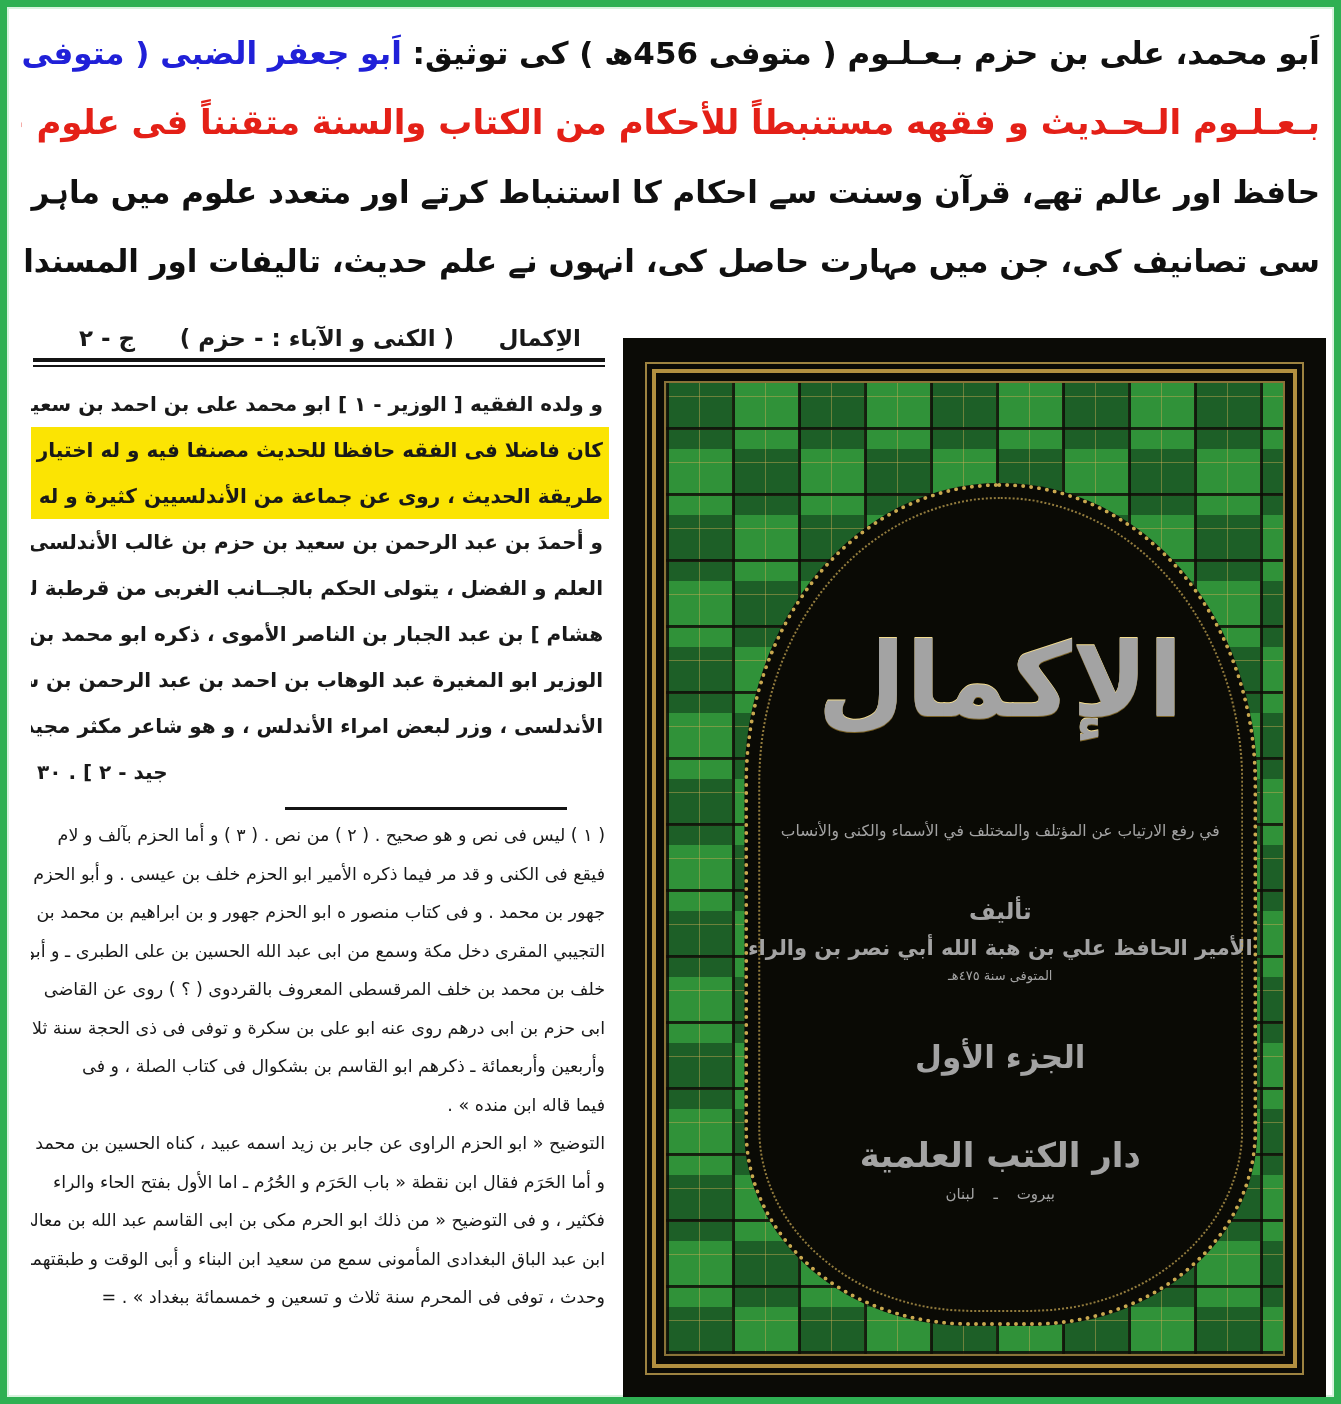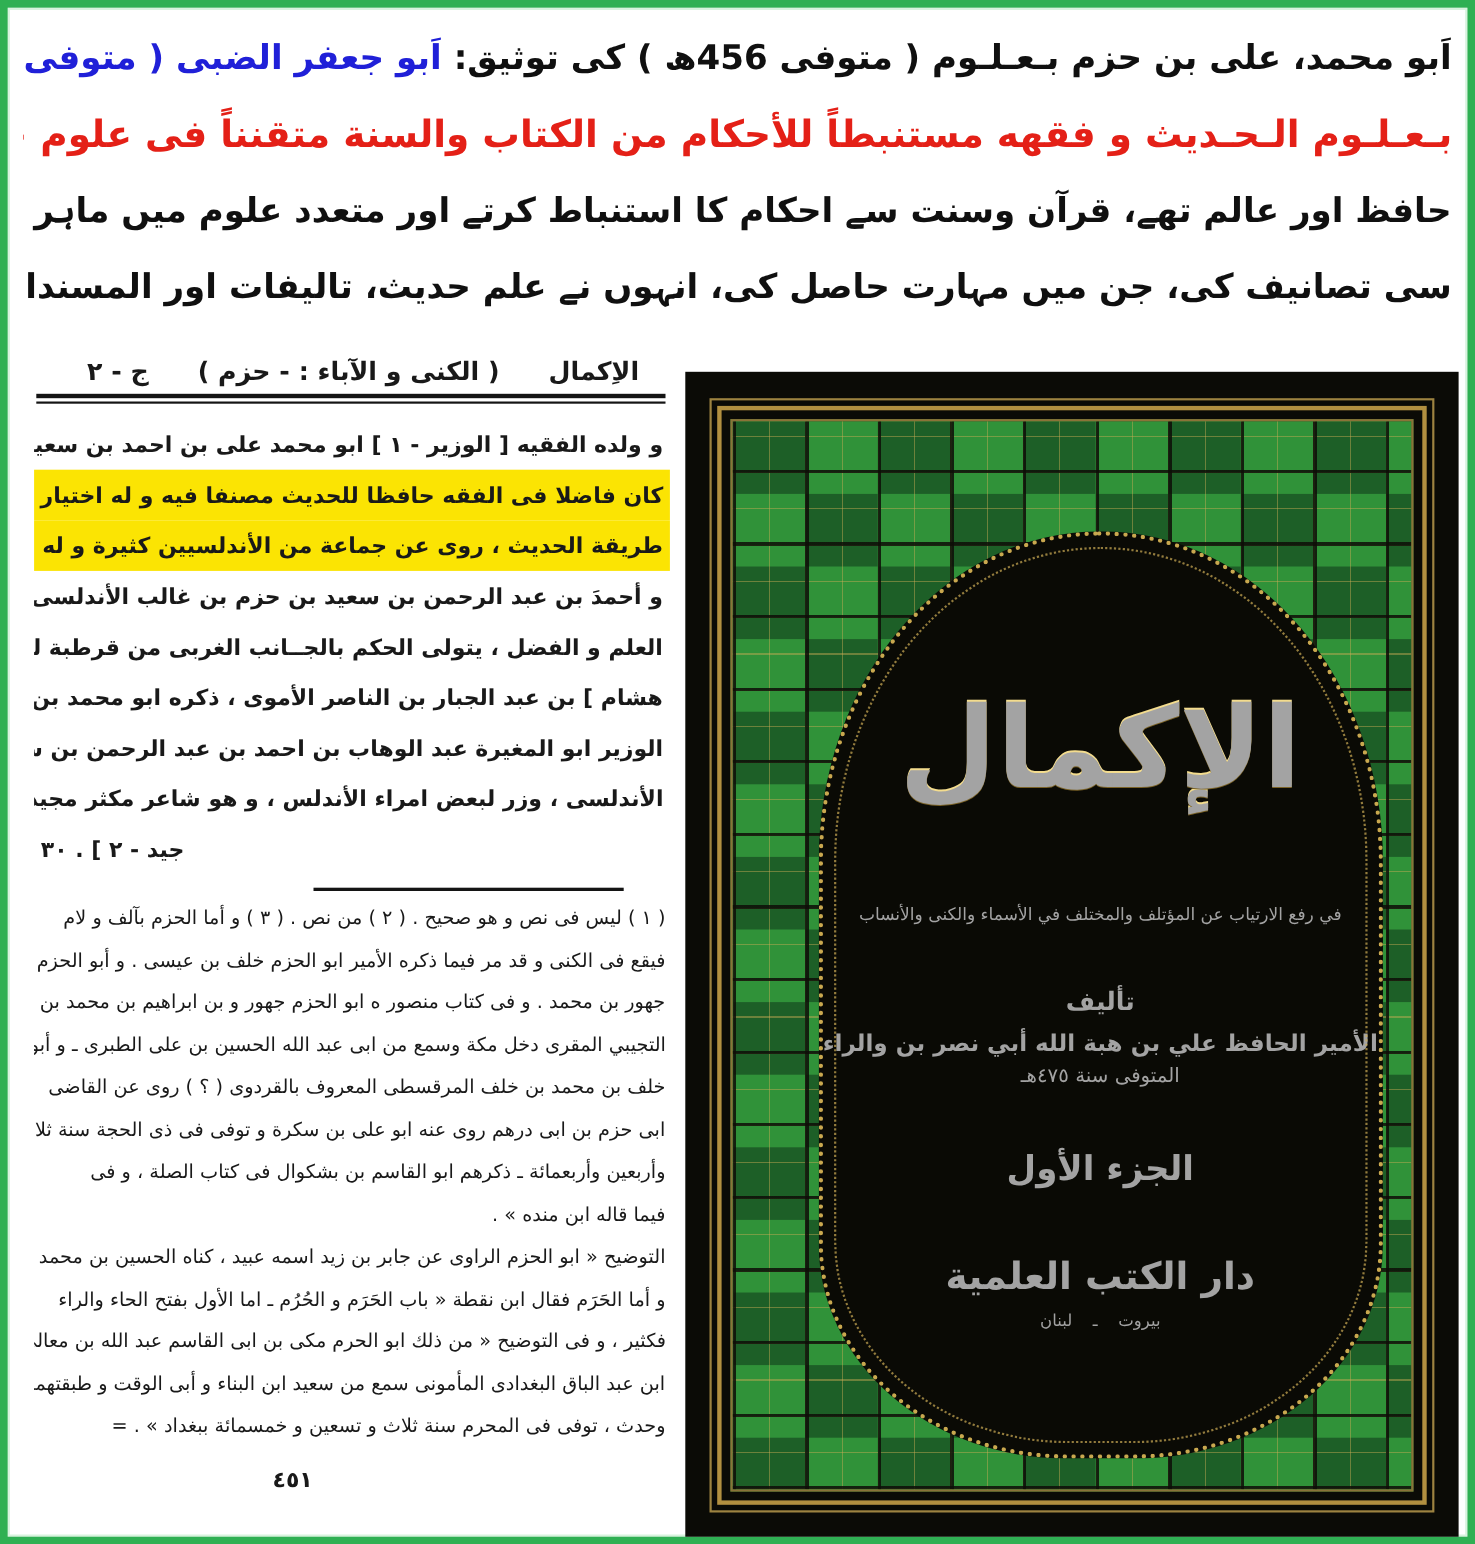--- a/index.html
+++ b/index.html
@@ -55,21 +55,21 @@
         display:flex;flex-direction:column;align-items:center;text-align:center;
         color:#a3a3a3;direction:rtl;margin-left:36px;}
   .arch::before{content:"";position:absolute;inset:10px;pointer-events:none;
         border:2px dotted rgba(206,173,86,.7);
         border-radius:245px 245px 215px 215px / 288px 288px 185px 185px;}
   .c-title{margin-top:140px;font-size:102px;line-height:1.05;font-weight:bold;
            text-shadow:0 1px 0 #7a6226,0 -1px 0 #f3dc8e;}
   .c-sub{margin-top:88px;font-size:15.5px;font-weight:400;white-space:nowrap;}
   .c-taleef{margin-top:58px;font-size:23px;font-weight:bold;}
   .c-author{margin-top:12px;font-size:21px;font-weight:bold;white-space:nowrap;}
-  .c-died{margin-top:8px;font-size:18px;}
+  .c-died{margin-top:8px;font-size:13px;}
   .c-vol{margin-top:56px;font-size:31px;font-weight:bold;}
   .c-pub{margin-top:60px;font-size:34px;font-weight:bold;}
   .c-city{margin-top:10px;font-size:15px;letter-spacing:3px;word-spacing:14px;}
 </style>
 </head>
 <body>
 
 <div class="page">
 
   <div class="top-block">
@@ -112,21 +112,20 @@
         <div class="fn-line">ابى حزم بن ابى درهم روى عنه ابو على بن سكرة و توفى فى ذى الحجة سنة ثلاث</div>
         <div class="fn-line">وأربعين وأربعمائة ـ ذكرهم ابو القاسم بن بشكوال فى كتاب الصلة ، و فى</div>
         <div class="fn-line">فيما قاله ابن منده » .</div>
         <div class="fn-line">التوضيح « ابو الحزم الراوى عن جابر بن زيد اسمه عبيد ، كناه الحسين بن محمد</div>
         <div class="fn-line">و أما الحَرَم فقال ابن نقطة « باب الحَرَم و الحُرُم ـ اما الأول بفتح الحاء والراء</div>
         <div class="fn-line">فكثير ، و فى التوضيح « من ذلك ابو الحرم مكى بن ابى القاسم عبد الله بن معالى</div>
         <div class="fn-line">ابن عبد الباق البغدادى المأمونى سمع من سعيد ابن البناء و أبى الوقت و طبقتهما</div>
         <div class="fn-line">وحدث ، توفى فى المحرم سنة ثلاث و تسعين و خمسمائة ببغداد » . =</div>
       </div>
 
-      <div class="page-num">٤٥١</div>
     </div>
 
     <div class="cover">
       <div class="gf1">
         <div class="gf2">
           <div class="tiles">
             <div class="arch">
               <div class="c-title">الإكمال</div>
               <div class="c-sub">في رفع الارتياب عن المؤتلف والمختلف في الأسماء والكنى والأنساب</div>
               <div class="c-taleef">تأليف</div>

